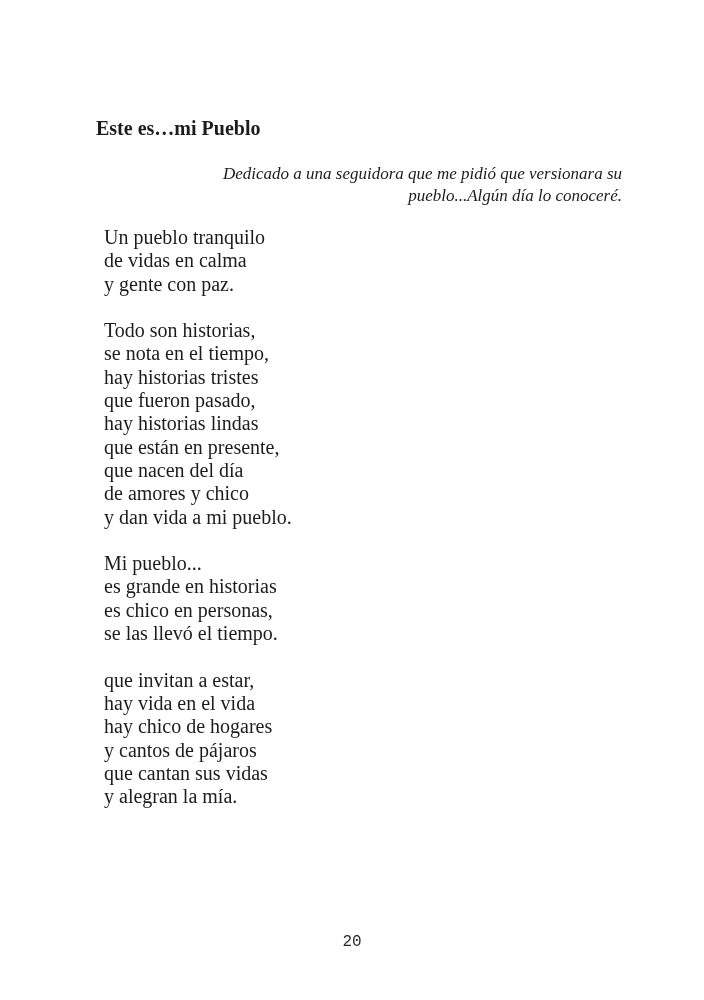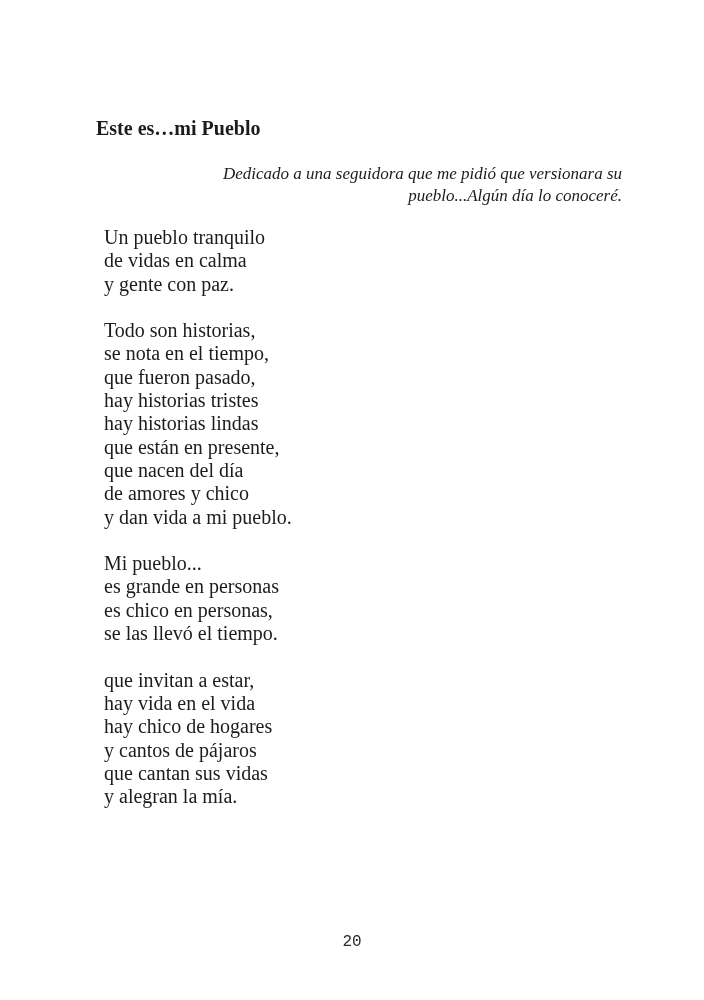--- a/index.html
+++ b/index.html
@@ -73,31 +73,31 @@
     </div>
   <div class="poem">
       <div class="stanza">
         <div class="poem-line">Un pueblo tranquilo</div>
         <div class="poem-line">de vidas en calma</div>
         <div class="poem-line">y gente con paz.</div>
       </div>
       <div class="stanza">
         <div class="poem-line">Todo son historias,</div>
         <div class="poem-line">se nota en el tiempo,</div>
+        <div class="poem-line">hay historias tristes</div>
         <div class="poem-line">que fueron pasado,</div>
-        <div class="poem-line">hay historias tristes</div>
         <div class="poem-line">hay historias lindas</div>
         <div class="poem-line">que están en presente,</div>
         <div class="poem-line">que nacen del día</div>
         <div class="poem-line">de amores y chico</div>
         <div class="poem-line">y dan vida a mi pueblo.</div>
       </div>
       <div class="stanza">
         <div class="poem-line">Mi pueblo...</div>
-        <div class="poem-line">es grande en personas</div>
+        <div class="poem-line">es grande en historias</div>
         <div class="poem-line">es chico en personas,</div>
         <div class="poem-line">se las llevó el tiempo.</div>
       </div>
       <div class="stanza">
         <div class="poem-line">que invitan a estar,</div>
         <div class="poem-line">hay vida en el vida</div>
         <div class="poem-line">hay chico de hogares</div>
         <div class="poem-line">y cantos de pájaros</div>
         <div class="poem-line">que cantan sus vidas</div>
         <div class="poem-line">y alegran la mía.</div>

